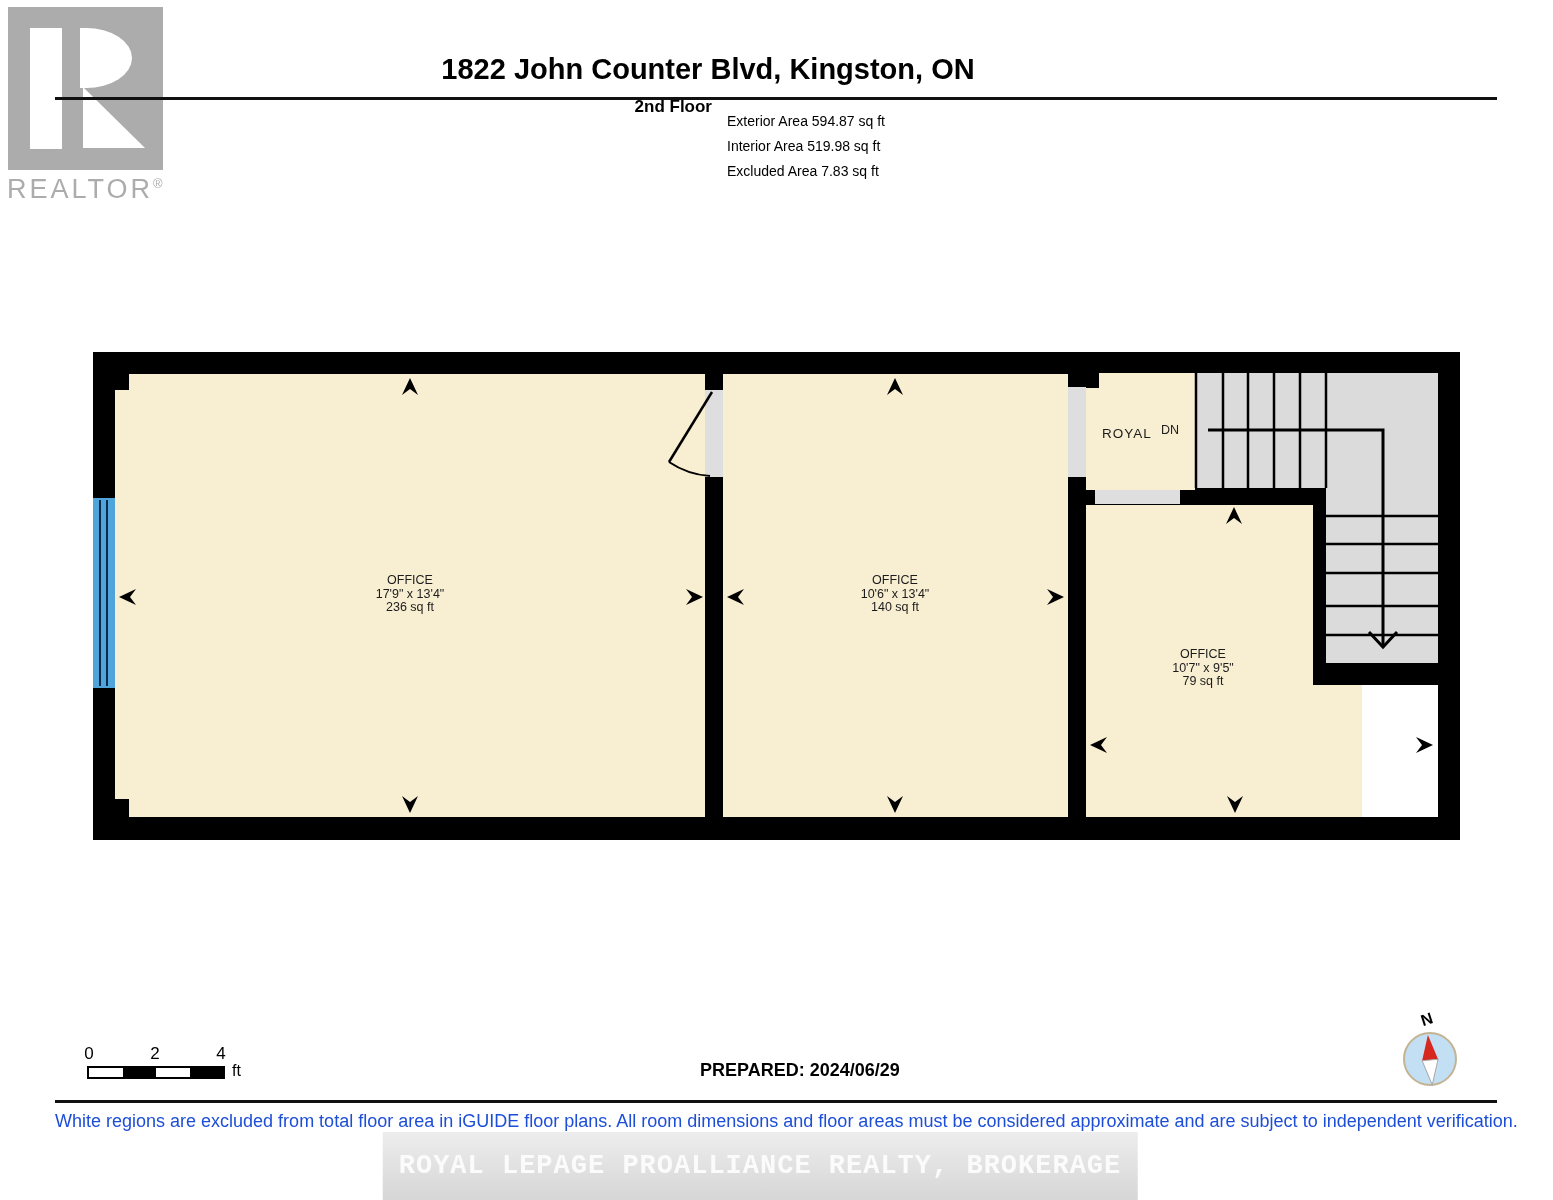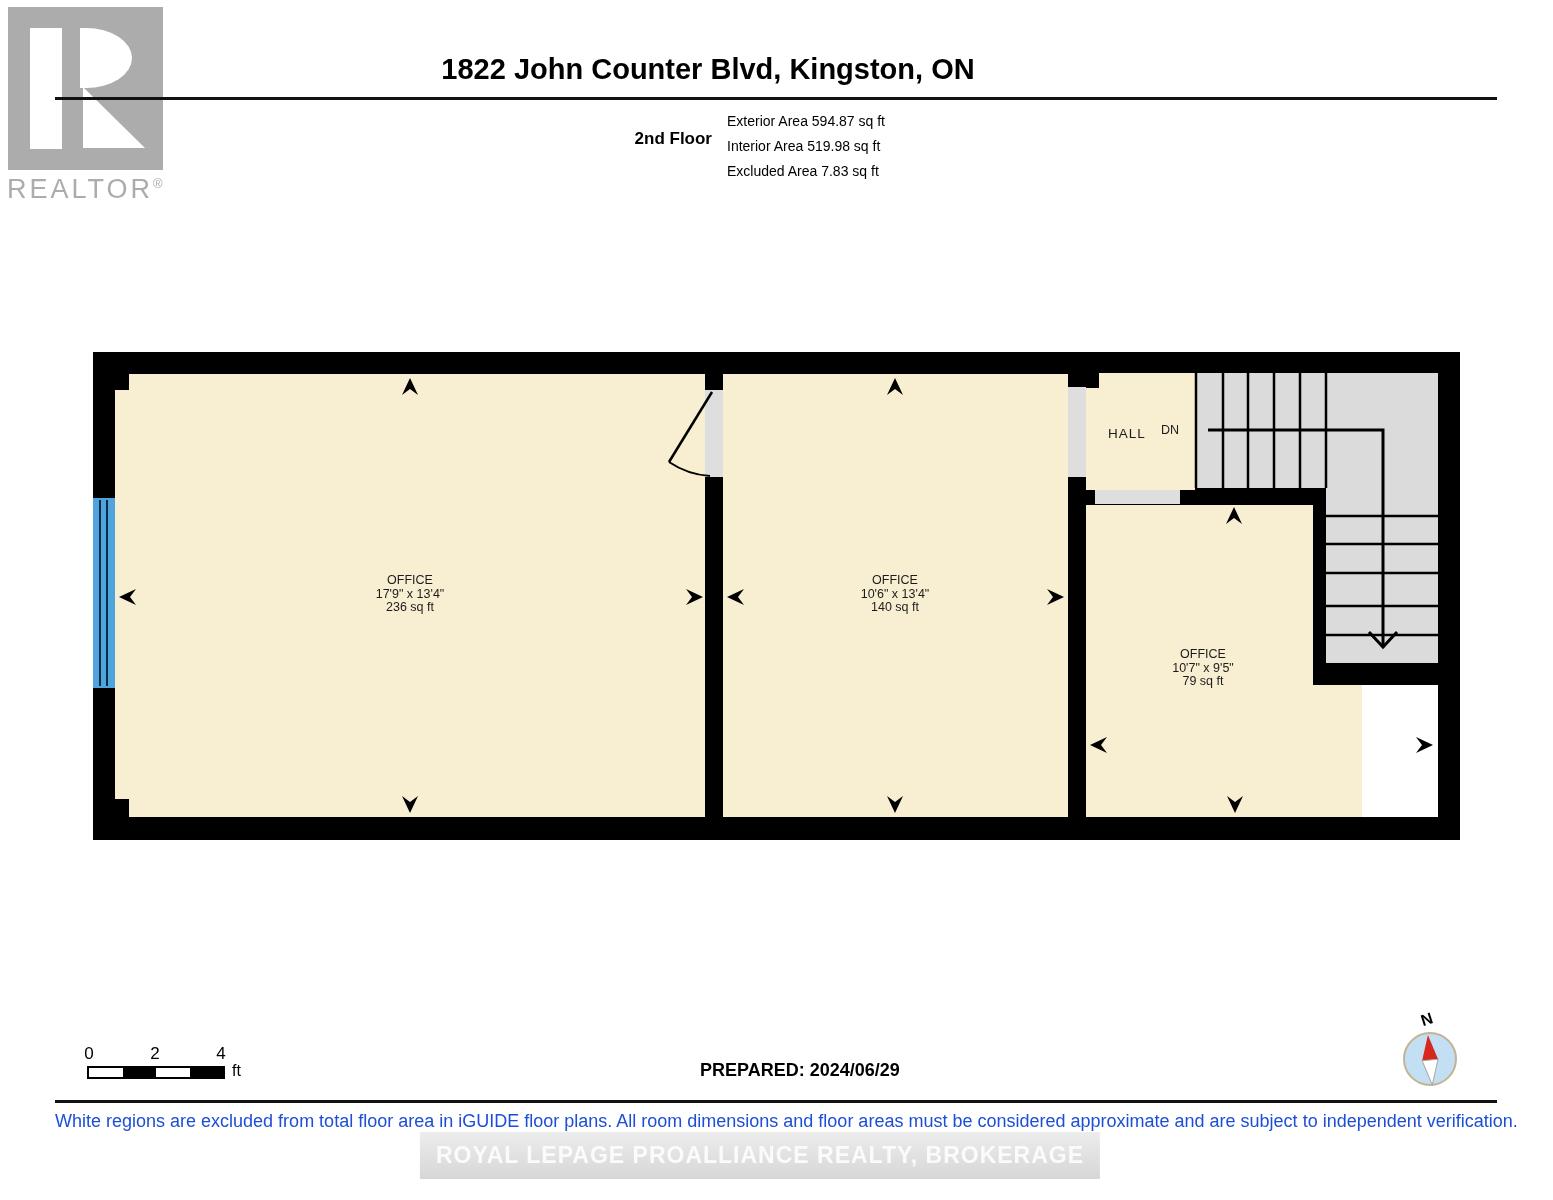--- a/index.html
+++ b/index.html
@@ -12,21 +12,21 @@
   #page{position:relative;width:1553px;height:1200px;background:#fff;overflow:hidden;}
 
   
   .logo-box{position:absolute;left:8px;top:7px;width:155px;height:163px;background:var(--logo-gray);}
   .logo-word{position:absolute;left:7px;top:174px;font-size:27px;letter-spacing:3px;color:var(--logo-gray);font-weight:400;white-space:nowrap;}
   .logo-word .reg{font-size:13px;vertical-align:super;letter-spacing:0;}
   .page-title{position:absolute;left:708px;top:53px;transform:translateX(-50%);font-size:29px;font-weight:bold;color:#000;white-space:nowrap;}
   .rule{position:absolute;left:55px;width:1442px;height:3px;background:#111;}
   .rule.top{top:97px;}
   .rule.bottom{top:1100px;}
-  .floor-label{position:absolute;left:560px;top:126px;width:152px;text-align:right;font-size:17px;font-weight:bold;line-height:25px;color:#000;}
+  .floor-label{position:absolute;left:560px;top:94px;width:152px;text-align:right;font-size:17px;font-weight:bold;line-height:25px;color:#000;}
   .area-lines{position:absolute;left:727px;top:109px;font-size:14px;line-height:25px;color:#000;}
 
   
   .plan{position:absolute;left:93px;top:352px;width:1367px;height:488px;background:var(--wall);}
   .plan .rect{position:absolute;}
   .cream{background:var(--room-fill);}
   .gray{background:var(--stair-fill);}
   .door{background:var(--door-fill);}
   .white{background:#fff;}
   .blackfill{background:var(--wall);}
@@ -37,21 +37,21 @@
   .dn-label{position:absolute;transform:translateX(-50%);font-size:12.5px;color:#1c1c1c;white-space:nowrap;}
 
   
   .scale-num{position:absolute;top:1044px;transform:translateX(-50%);font-size:17px;color:#000;}
   .scale-bar{position:absolute;left:87px;top:1066px;width:138px;height:13px;border:2px solid #000;display:flex;background:#fff;}
   .scale-bar span{height:100%;}
   .scale-unit{position:absolute;left:232px;top:1062px;font-size:16px;color:#000;}
   .prepared{position:absolute;left:700px;top:1060px;font-size:18px;font-weight:bold;color:#000;white-space:nowrap;}
   .compass{position:absolute;left:1398px;top:1006px;}
   .disclaimer{position:absolute;left:55px;top:1111px;font-size:18px;color:#1d4ed8;white-space:nowrap;}
-  .watermark{position:absolute;left:760px;top:1132px;transform:translateX(-50%);font-size:23px;font-weight:bold;color:#FBFBFB;letter-spacing:1px;white-space:nowrap;padding:10px 16px;background:linear-gradient(180deg,#EDEDED 0%,#D6D6D6 100%);}
+  .watermark{position:absolute;left:760px;top:1132px;transform:translateX(-50%);font-size:27px;font-weight:bold;color:#FBFBFB;letter-spacing:1px;white-space:nowrap;padding:19px 16px;background:linear-gradient(180deg,#EDEDED 0%,#D6D6D6 100%);font-family:Liberation Mono, monospace;}
 </style>
 </head>
 <body>
 
 <div id="page">
 
   <div class="logo-box">
     <svg width="155" height="163" viewBox="0 0 155 163">
       <rect x="0" y="0" width="155" height="163" fill="var(--logo-gray)"></rect>
       <rect x="22" y="21" width="32" height="121" fill="#fff"></rect>
@@ -152,21 +152,21 @@
     <div class="room-label" style="left:802px;top:222px;">
       <div>OFFICE</div>
       <div>10'6" x 13'4"</div>
       <div>140 sq ft</div>
     </div>
     <div class="room-label" style="left:1110px;top:296px;">
       <div>OFFICE</div>
       <div>10'7" x 9'5"</div>
       <div>79 sq ft</div>
     </div>
-    <div class="hall-label" style="left:1034px;top:74px;">HALL</div>
+    <div class="hall-label" style="left:1034px;top:74px;">ROYAL</div>
     <div class="dn-label" style="left:1077px;top:71px;">DN</div>
   </div>
 
   <div class="scale-num" style="left:89px;">0</div>
   <div class="scale-num" style="left:155px;">2</div>
   <div class="scale-num" style="left:221px;">4</div>
   <div class="scale-bar">
     <span style="width:25%;background:#fff;"></span>
       <span style="width:25%;background:#000;"></span>
       <span style="width:25%;background:#fff;"></span>

